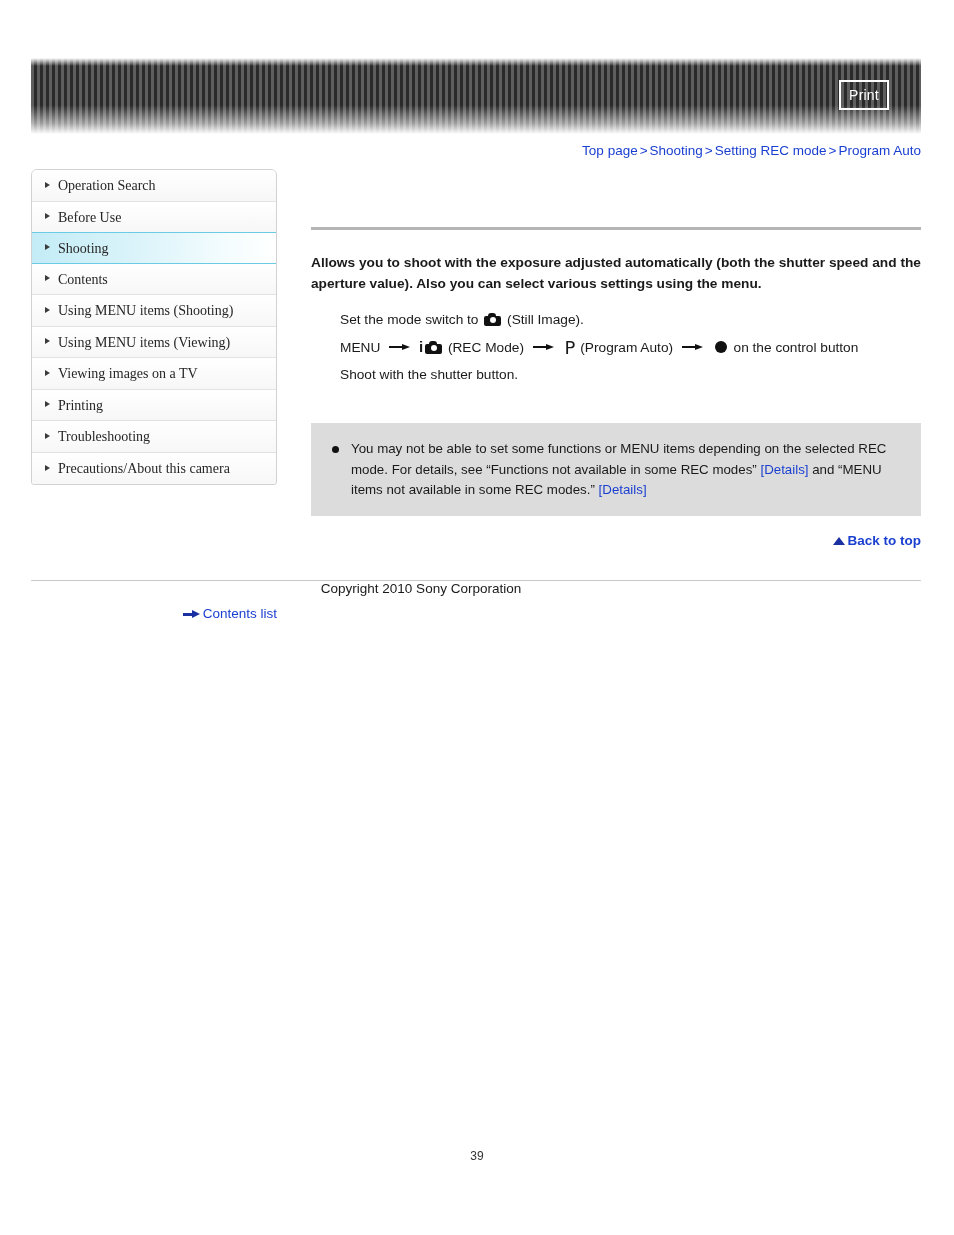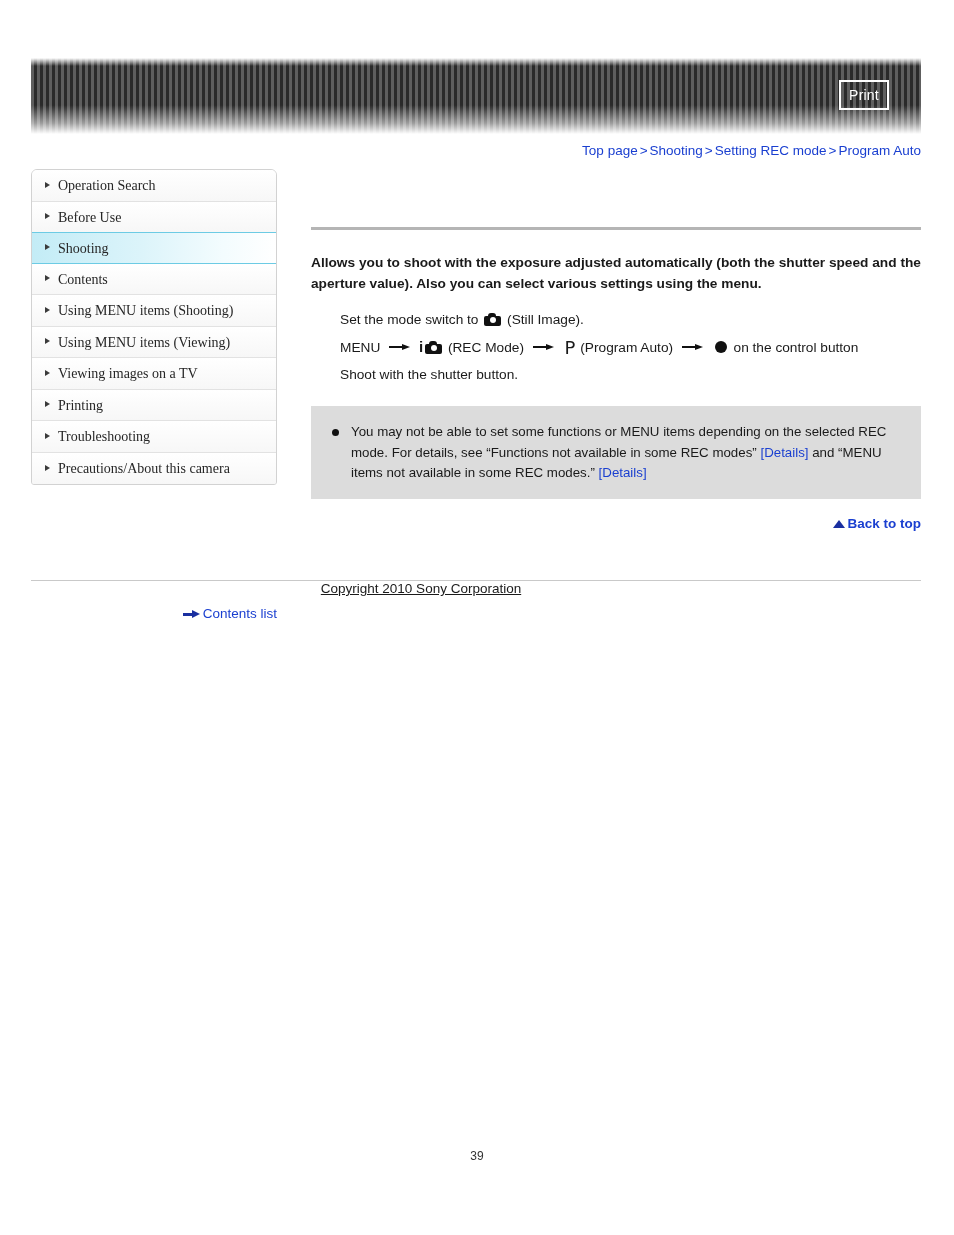--- a/index.html
+++ b/index.html
@@ -262,21 +262,21 @@
     display: inline-block;
     width: 12px; height: 12px;
     border-radius: 50%;
     background: #111111;
     vertical-align: -1px;
     margin: 0 3px;
   }
 
   
   .note-box {
-    margin-top: 18px;
+    margin-top: 35px;
     background: #dcdcdc;
     padding: 16px 14px 15px 14px;
     box-sizing: border-box;
   }
   .note-row {
     position: relative;
     padding-left: 26px;
     font-size: 13.3px;
     line-height: 20.5px;
     color: #1a1a1a;
@@ -327,21 +327,20 @@
     background: #c9c9c9;
   }
   .copyright {
     position: absolute;
     left: 0;
     top: 581px;
     width: 842px;
     text-align: center;
     font-size: 13.5px;
     color: #1a1a1a;
-    text-decoration: underline;
   }
   .page-number {
     position: absolute;
     left: 0;
     top: 1149px;
     width: 954px;
     text-align: center;
     font-size: 12px;
     color: #333333;
   }

